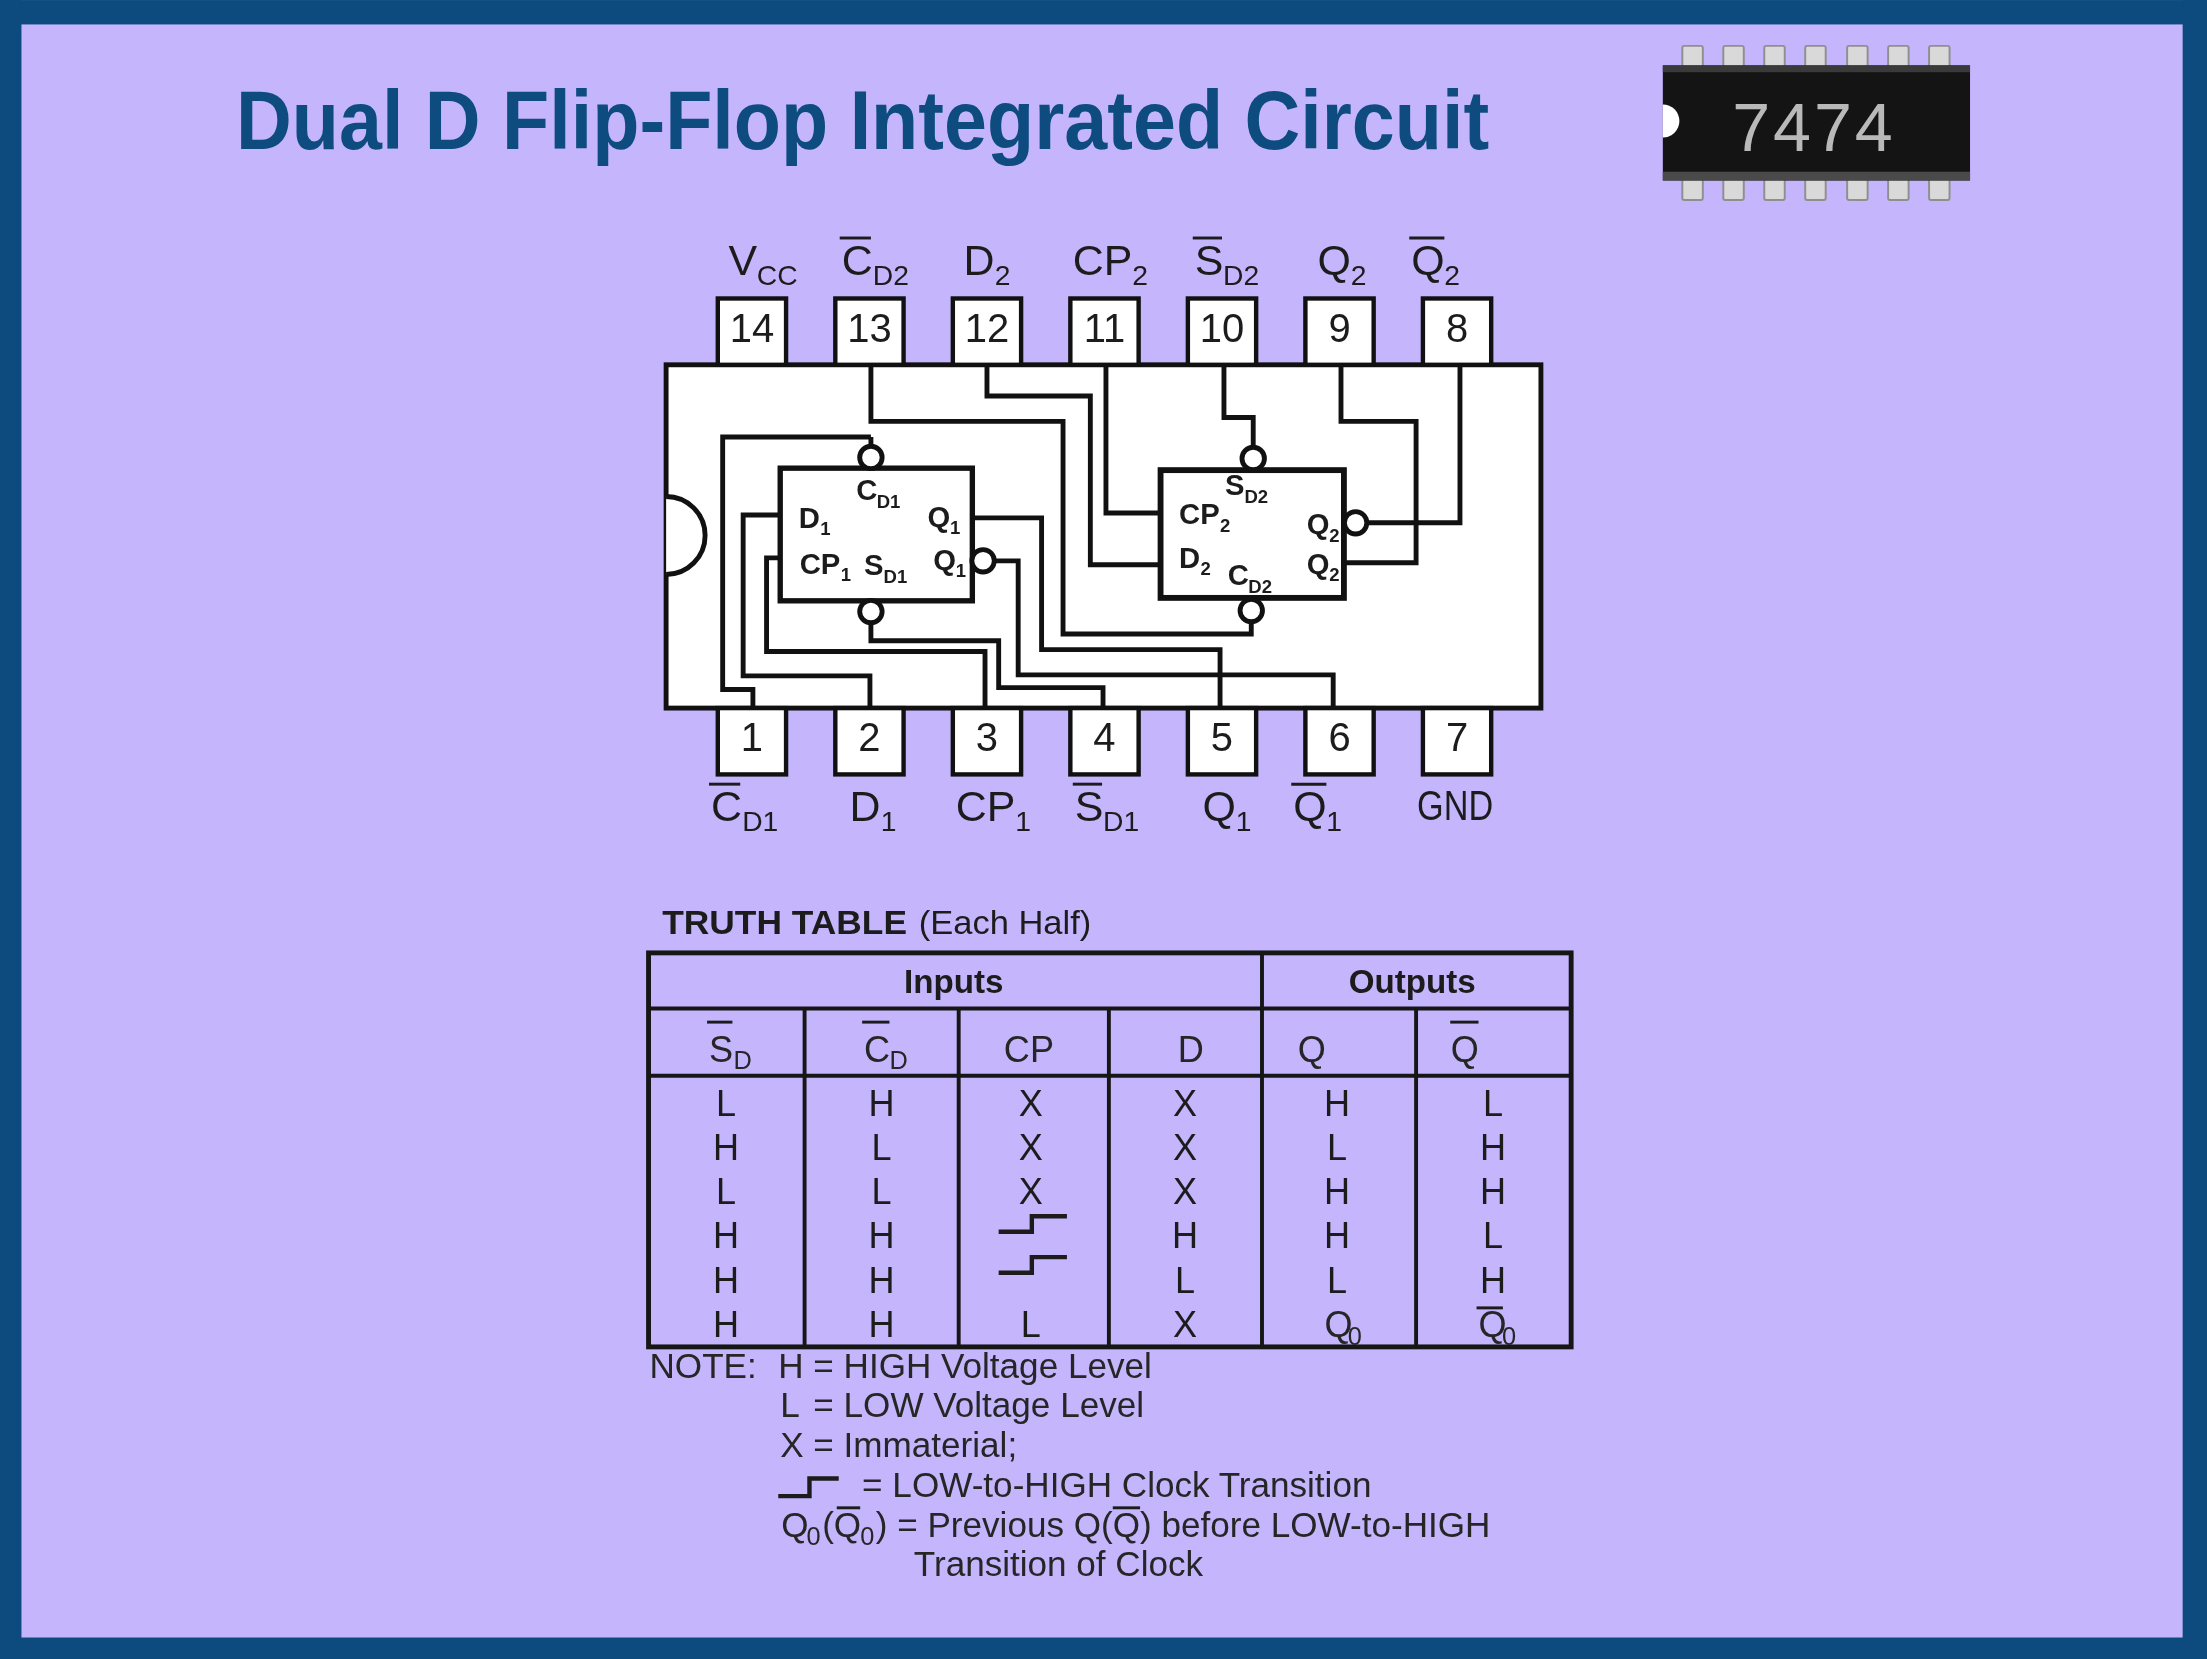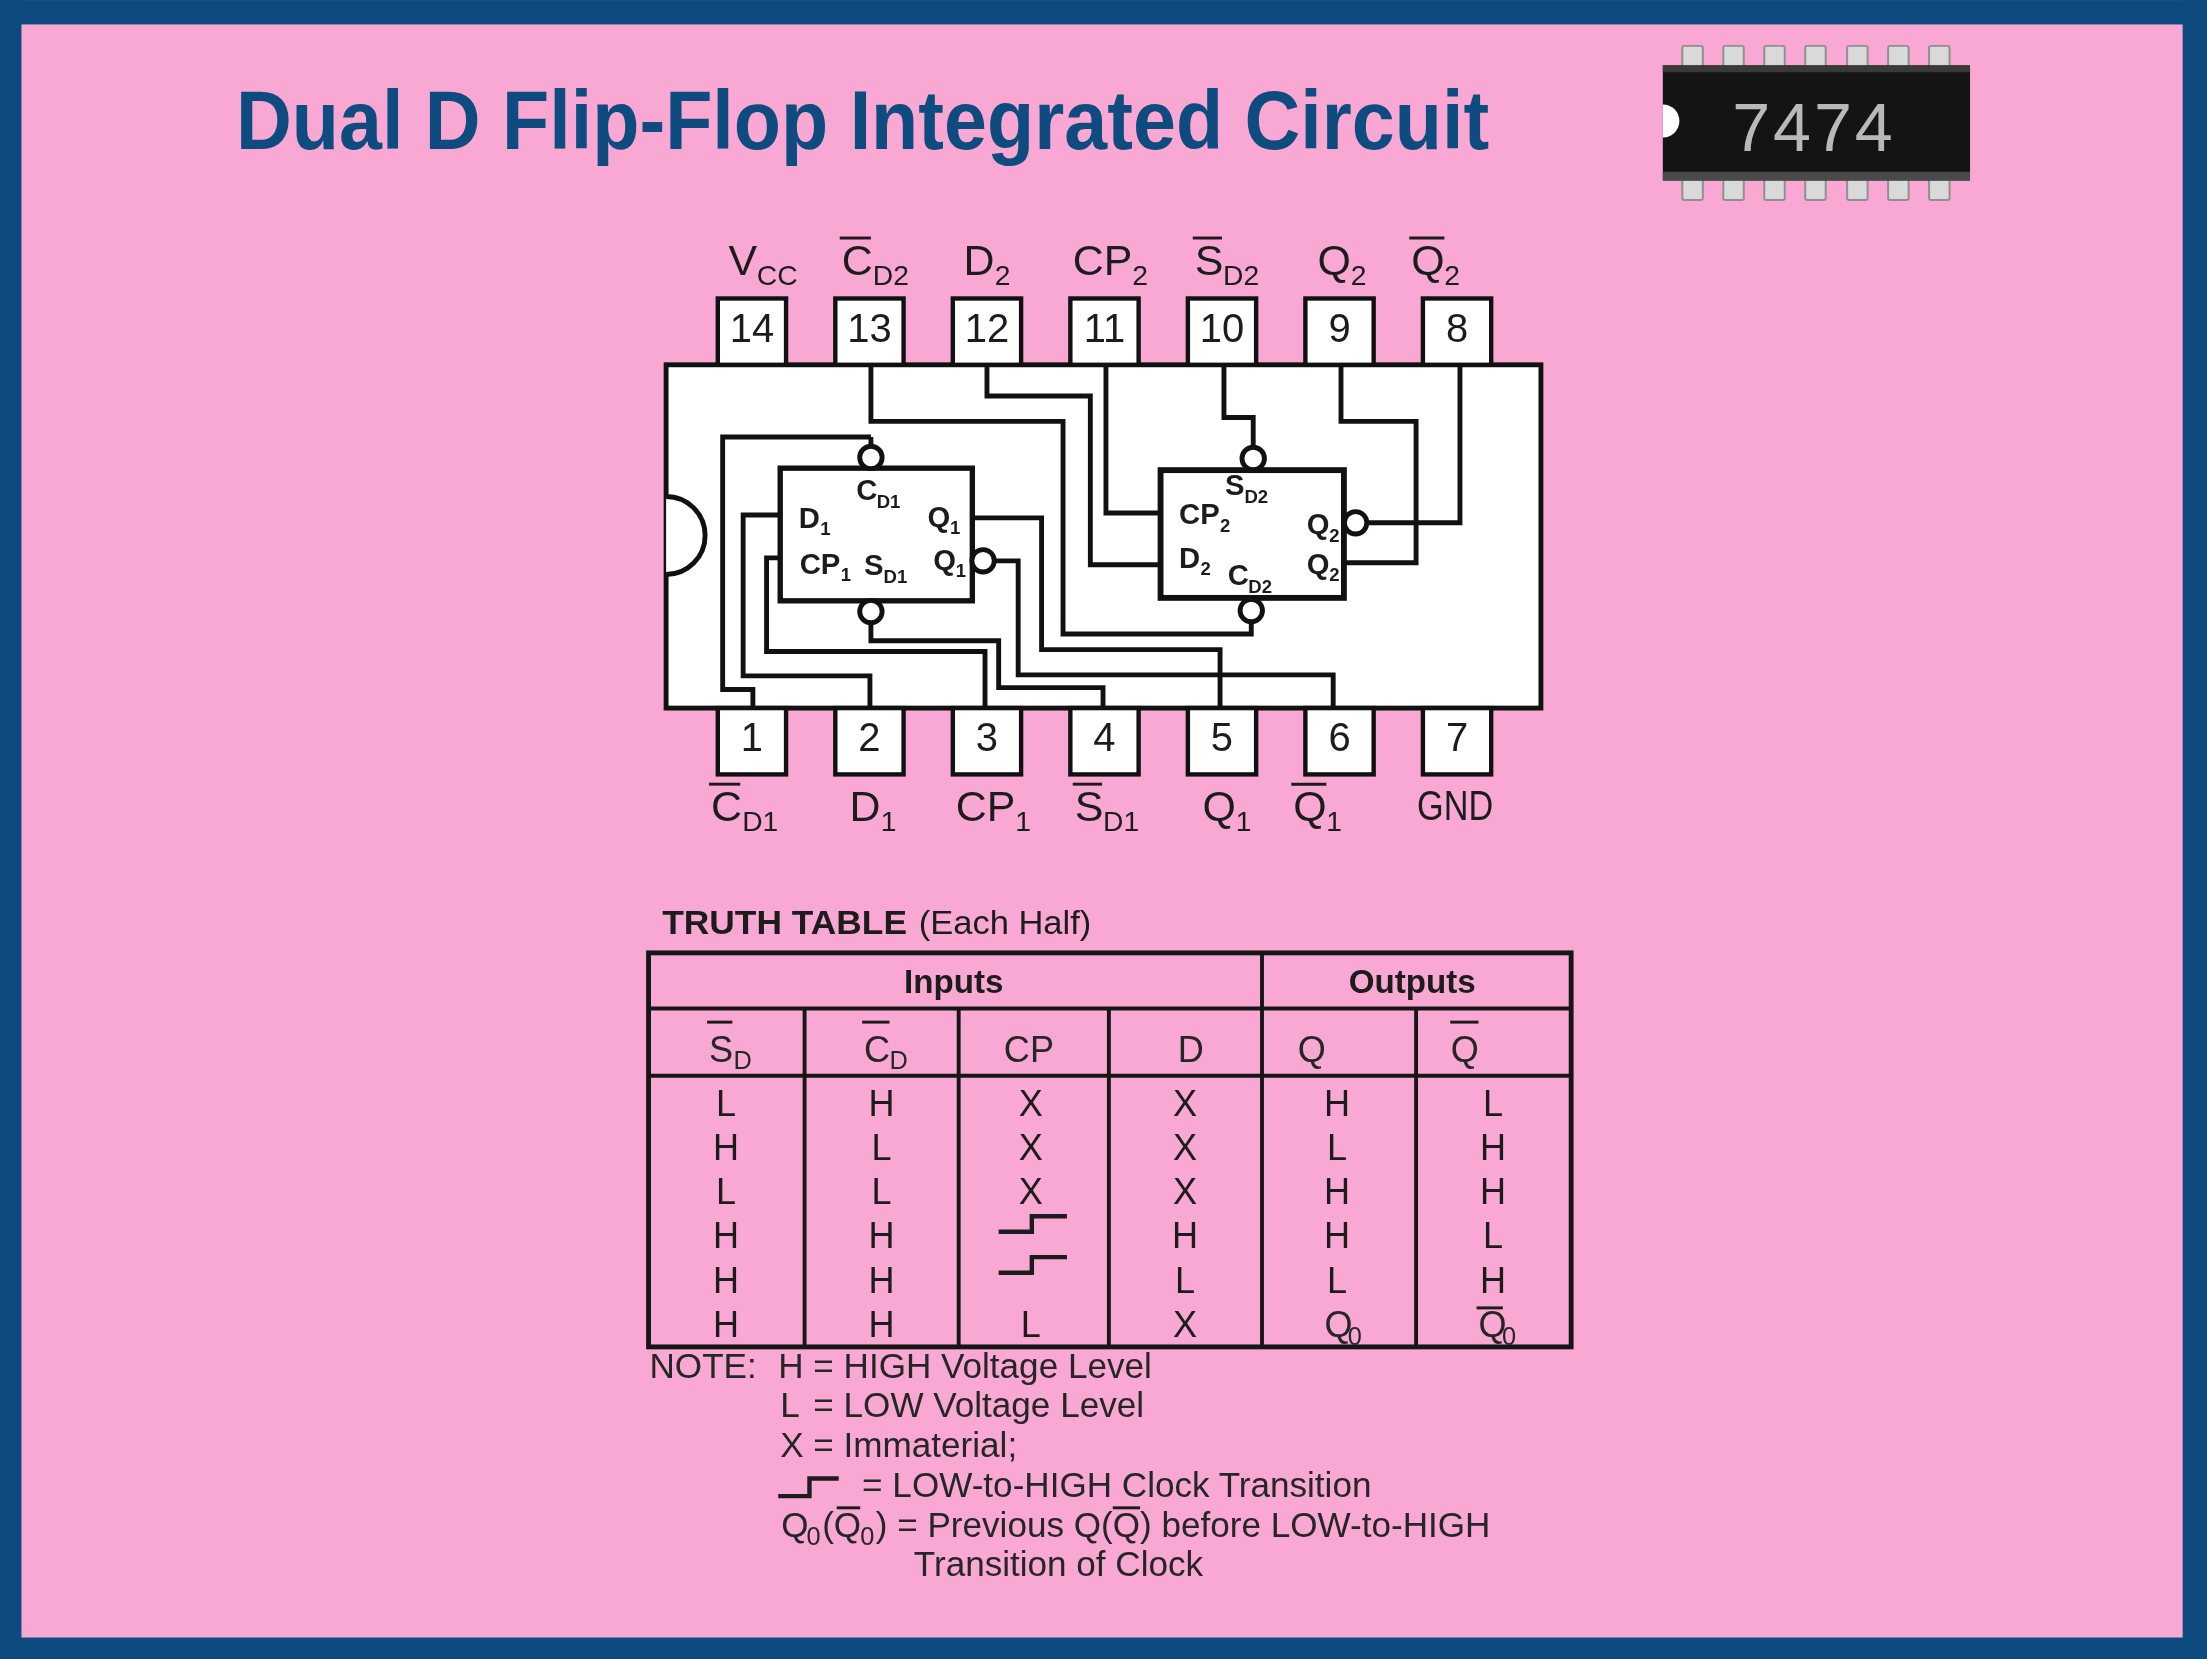--- a/index.html
+++ b/index.html
@@ -1,16 +1,16 @@
 <!DOCTYPE html>
 <html><head>
 <meta charset="utf-8">
 <style>
   html,body{margin:0;padding:0;background:#fff;}
-  #page{position:relative;width:2208px;height:1660px;background:#f9a8d4;overflow:hidden;}
+  #page{position:relative;width:2208px;height:1660px;background:#c4b5fd;overflow:hidden;}
   svg{position:absolute;left:0;top:0;}
   text{font-family:"Liberation Sans",sans-serif;fill:#1c1c1c;}
   .w{fill:none;stroke:#111;stroke-width:5;}
   .bx{fill:#fff;stroke:#111;stroke-width:4.5;}
   .bub{fill:#fff;stroke:#111;stroke-width:5;}
   .pn{font-size:41px;text-anchor:middle;}
   .lab{font-size:44px;}
   .sub{font-size:29px;}
   .ff{font-size:30px;font-weight:bold;}
   .ffs{font-size:19px;font-weight:bold;}

